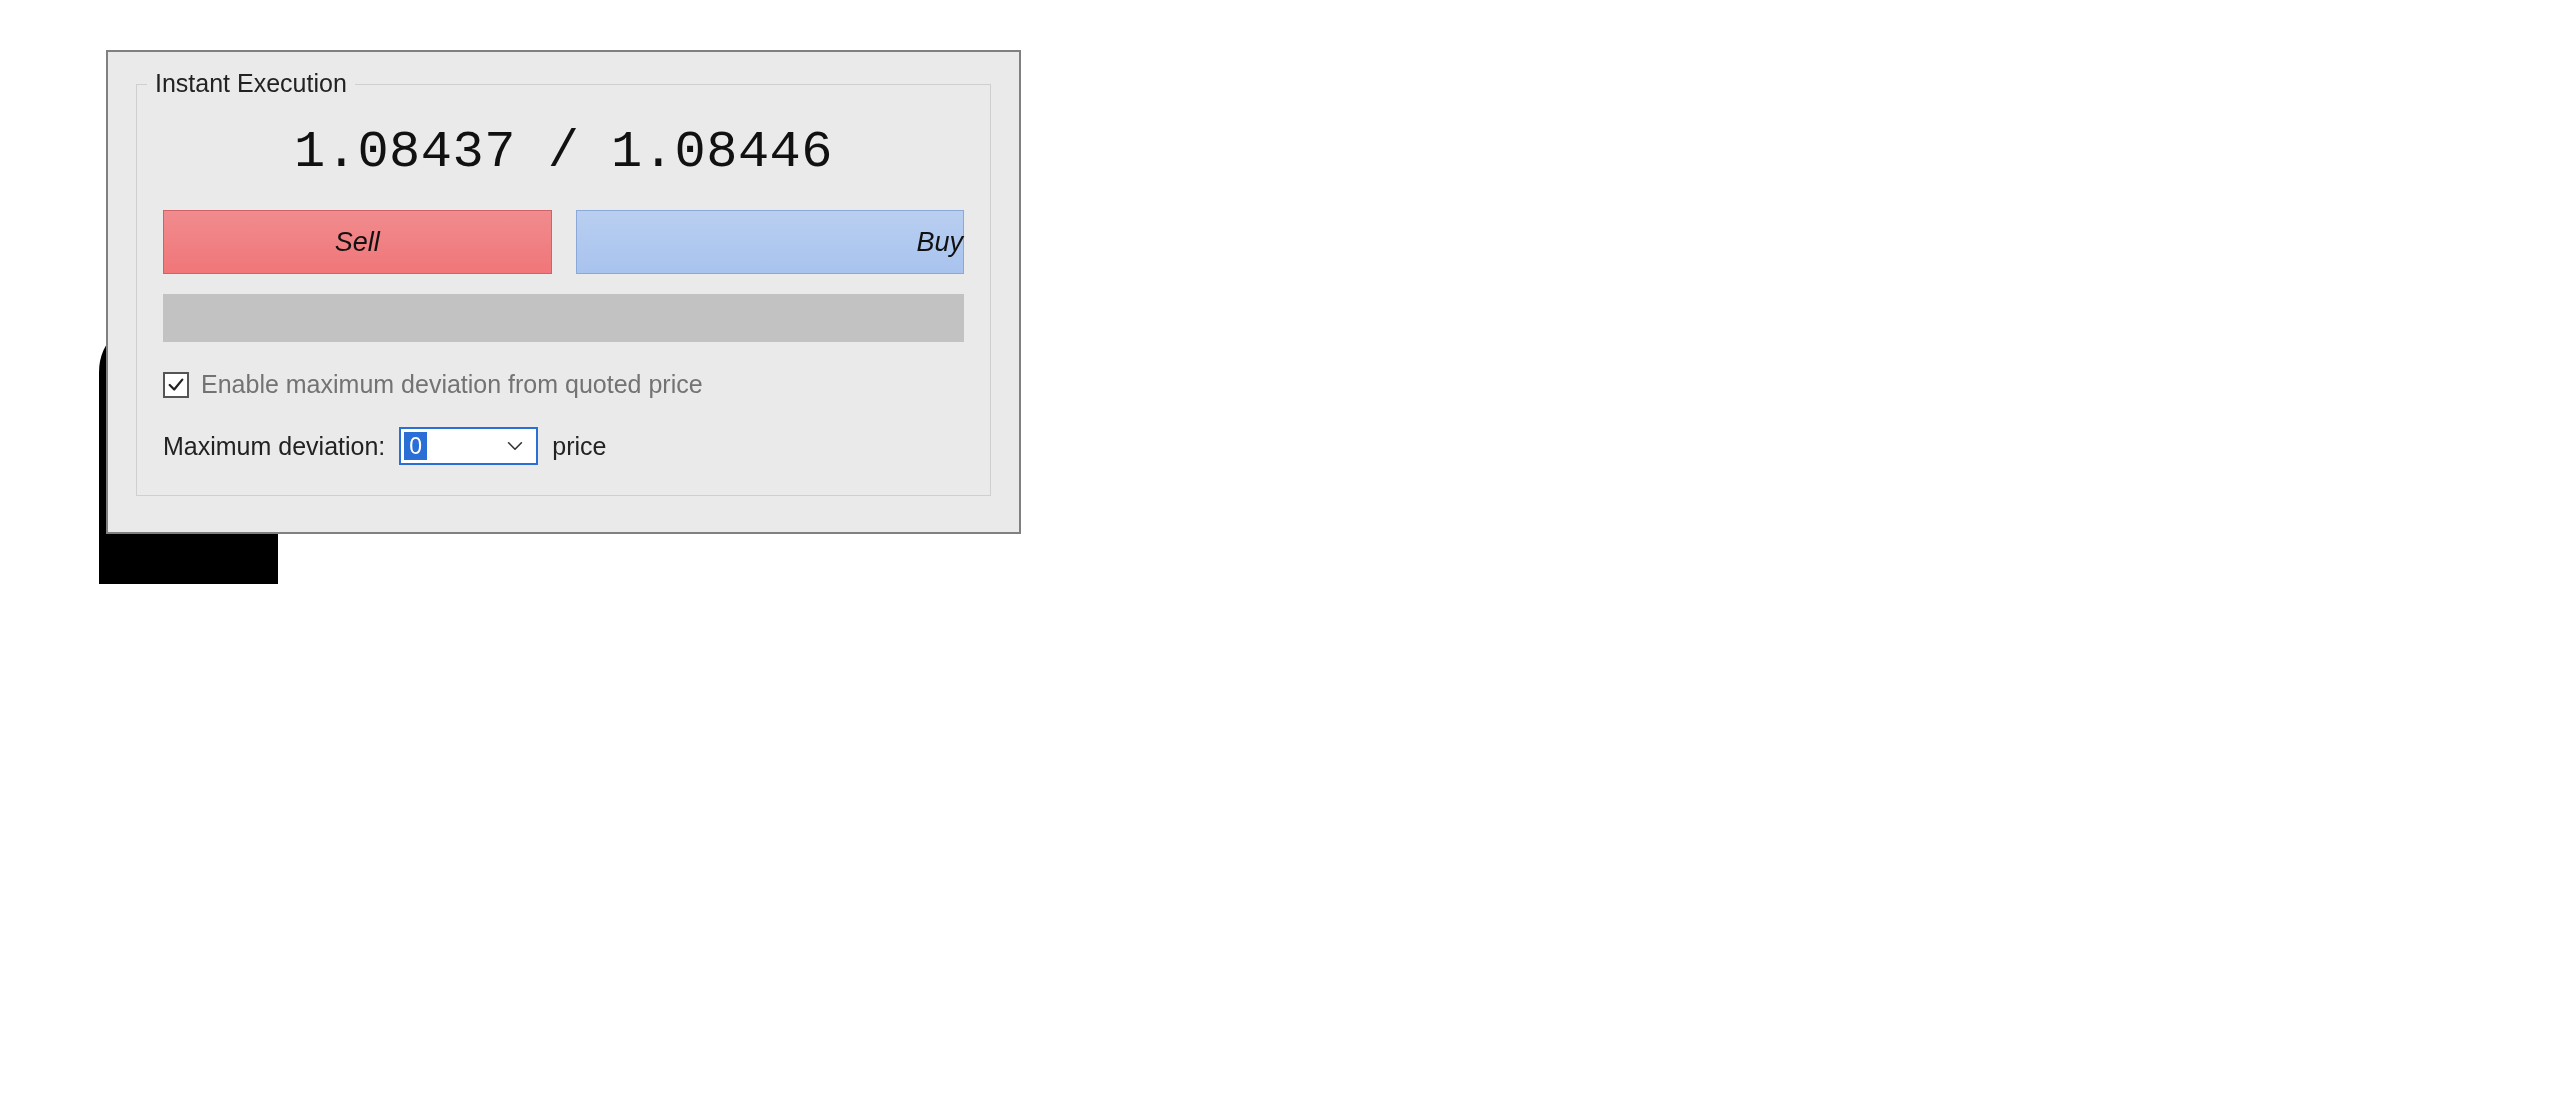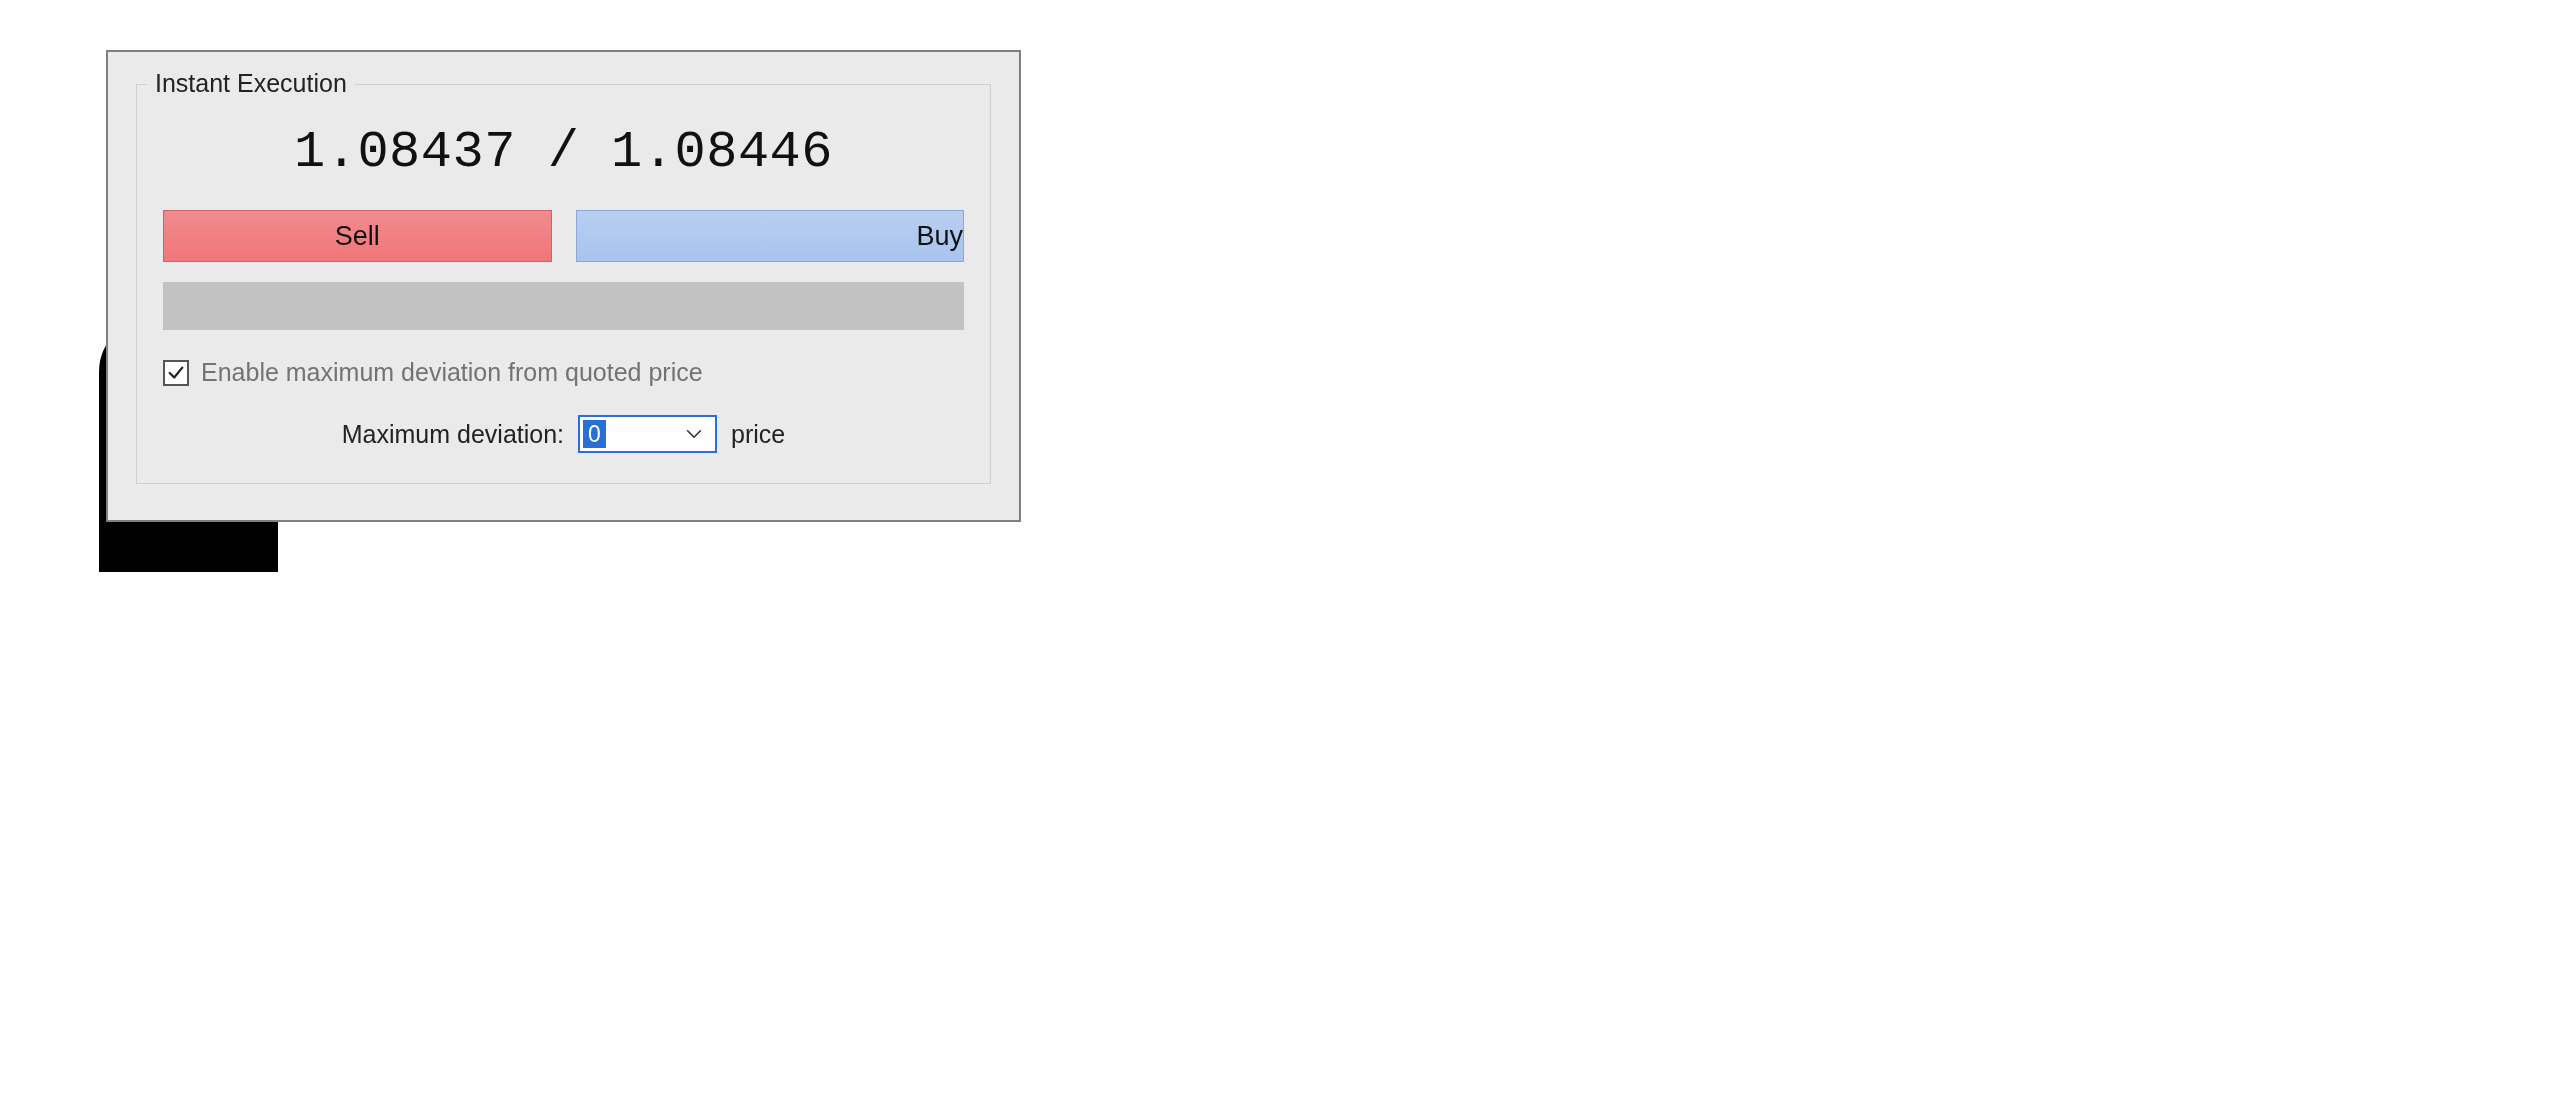--- a/index.html
+++ b/index.html
@@ -57,29 +57,30 @@
       margin: 4px 0 28px 0;
       font-family: Liberation Mono, monospace;
     }
     .btn-row {
       display: flex;
       gap: 24px;
       margin-bottom: 20px;
     }
     .order-btn {
       flex: 1;
-      height: 52px;
+      height: 64px;
       border: 1px solid #9a9a9a;
       font-size: 27px;
       color: #111;
       cursor: pointer;
       display: flex;
       align-items: center;
       justify-content: center;
       font-family: inherit;
+      font-style: italic;
     }
     .sell-btn {
       background: linear-gradient(#f18b8e, #f07679);
       border-color: #cc6366;
     }
     .buy-btn {
       background: linear-gradient(#b9cff1, #a8c3ee);
       border-color: #8aa9d8;
       justify-content: flex-end;
     }
@@ -108,21 +109,20 @@
       flex-shrink: 0;
     }
     .checkbox svg {
       width: 18px;
       height: 18px;
       display: block;
     }
     .dev-row {
       display: flex;
       align-items: center;
-      justify-content: center;
       gap: 14px;
       margin-top: 28px;
       font-size: 25px;
       color: #222;
     }
     .spin-wrap {
       display: flex;
       align-items: center;
       border: 2px solid #2a6fd6;
       background: #fff;

